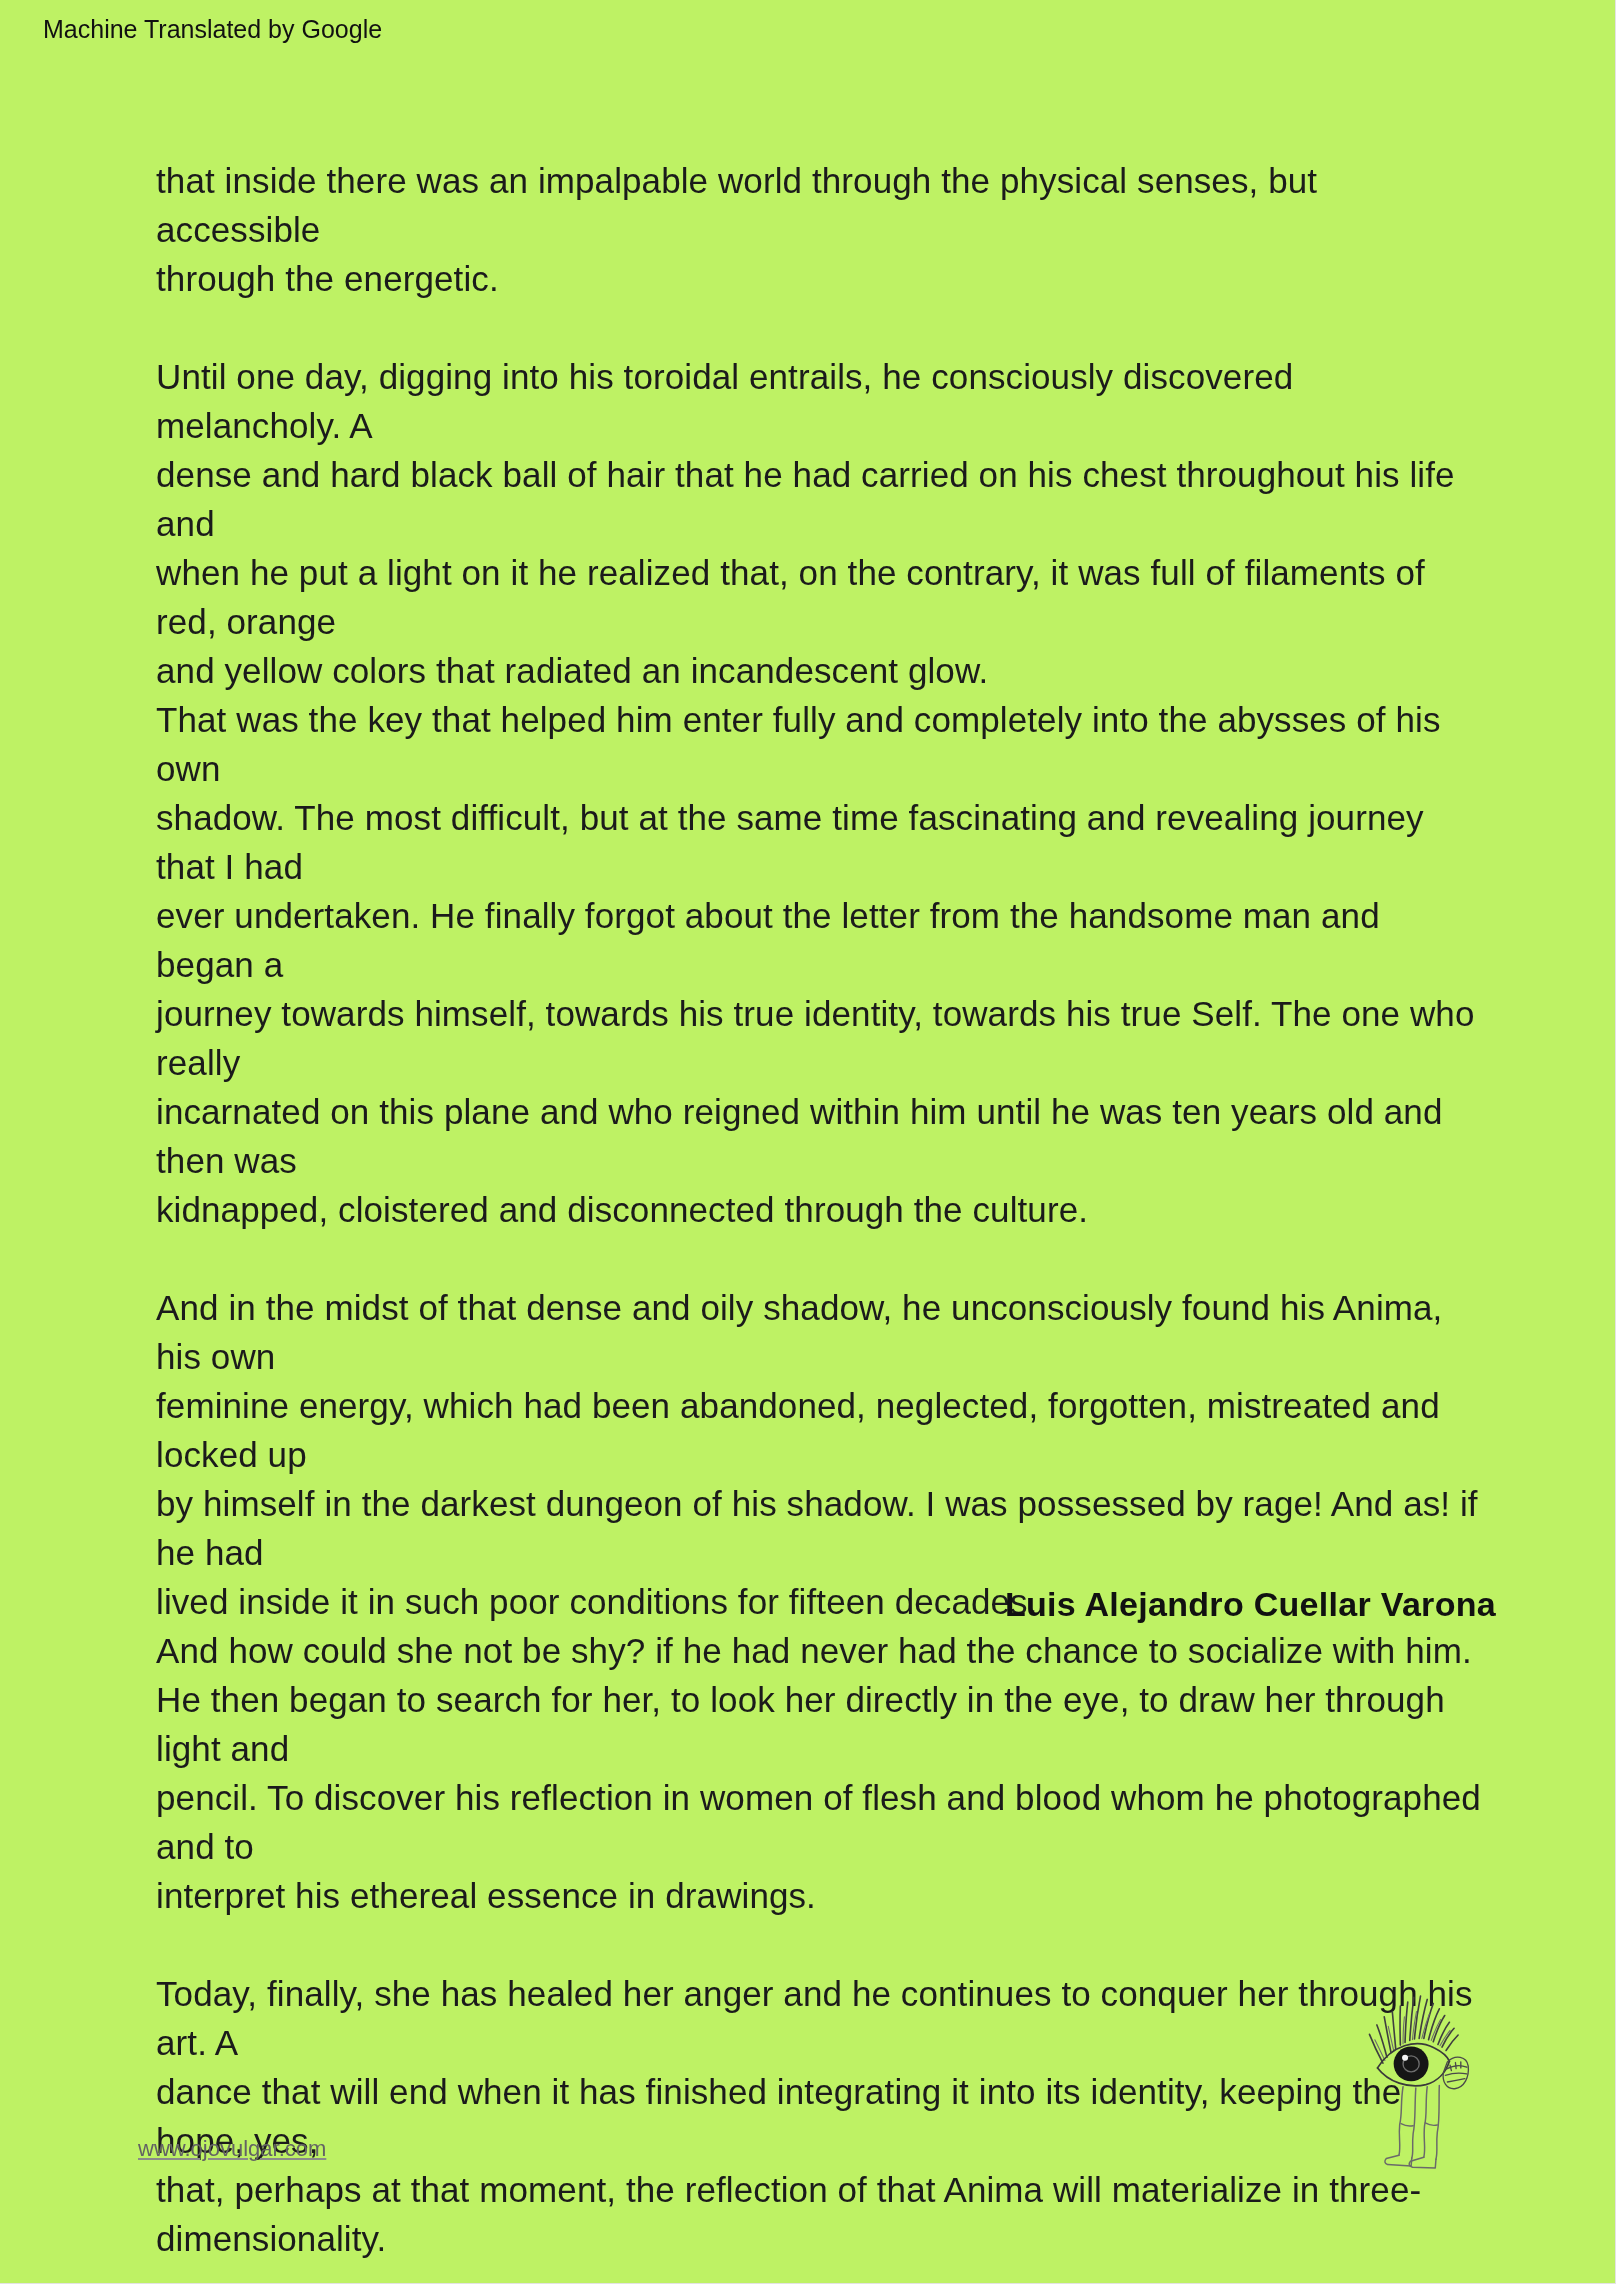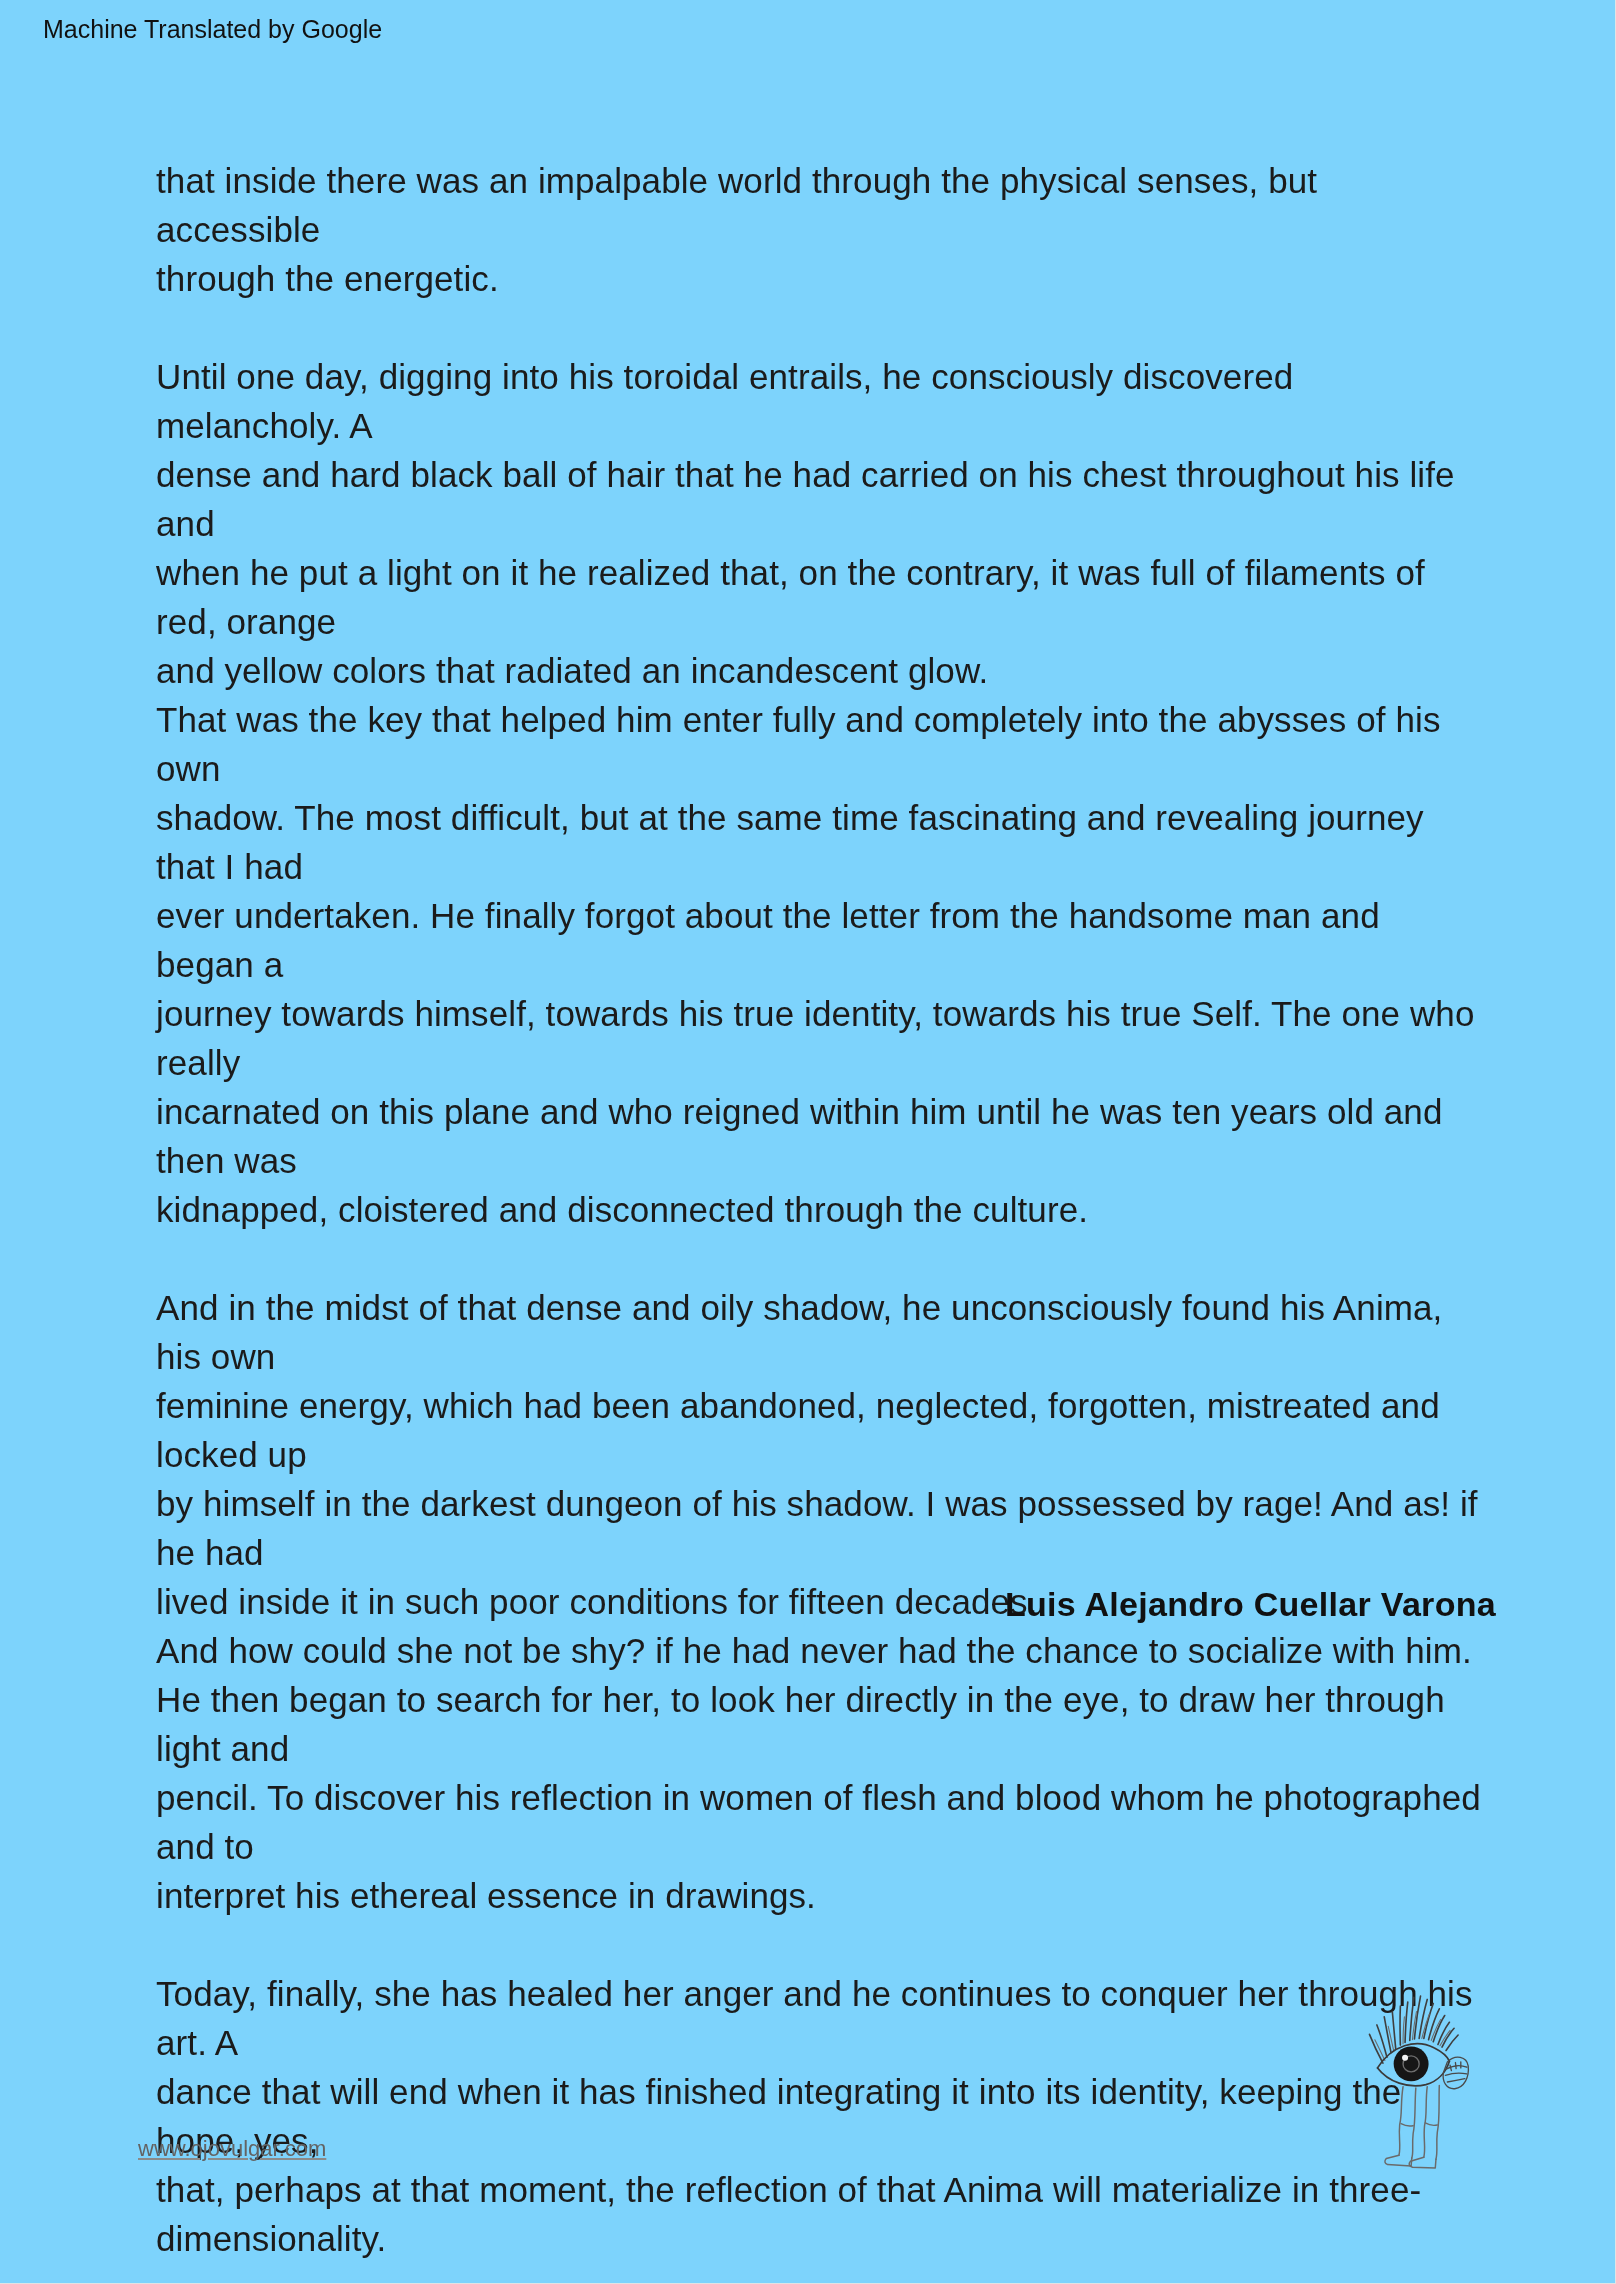--- a/index.html
+++ b/index.html
@@ -1,20 +1,20 @@
 <!DOCTYPE html>
 <html style="font-size:10.4px"><head>
 <meta charset="utf-8">
 <style>
   html, body { margin: 0; padding: 0; background: #ffffff; }
   .page {
     position: relative;
     width: 1616px;
     height: 2284px;
-    background: #7dd3fc;
+    background: #bef264;
     font-family: "Liberation Sans", sans-serif;
     color: #1b1b1b;
     overflow: hidden;
     border-right: 1.3px solid #e3e3e3;
     border-bottom: 1.3px solid #e3e3e3;
     box-sizing: border-box;
   }
   .watermark {
     position: absolute;
     left: 43px;

